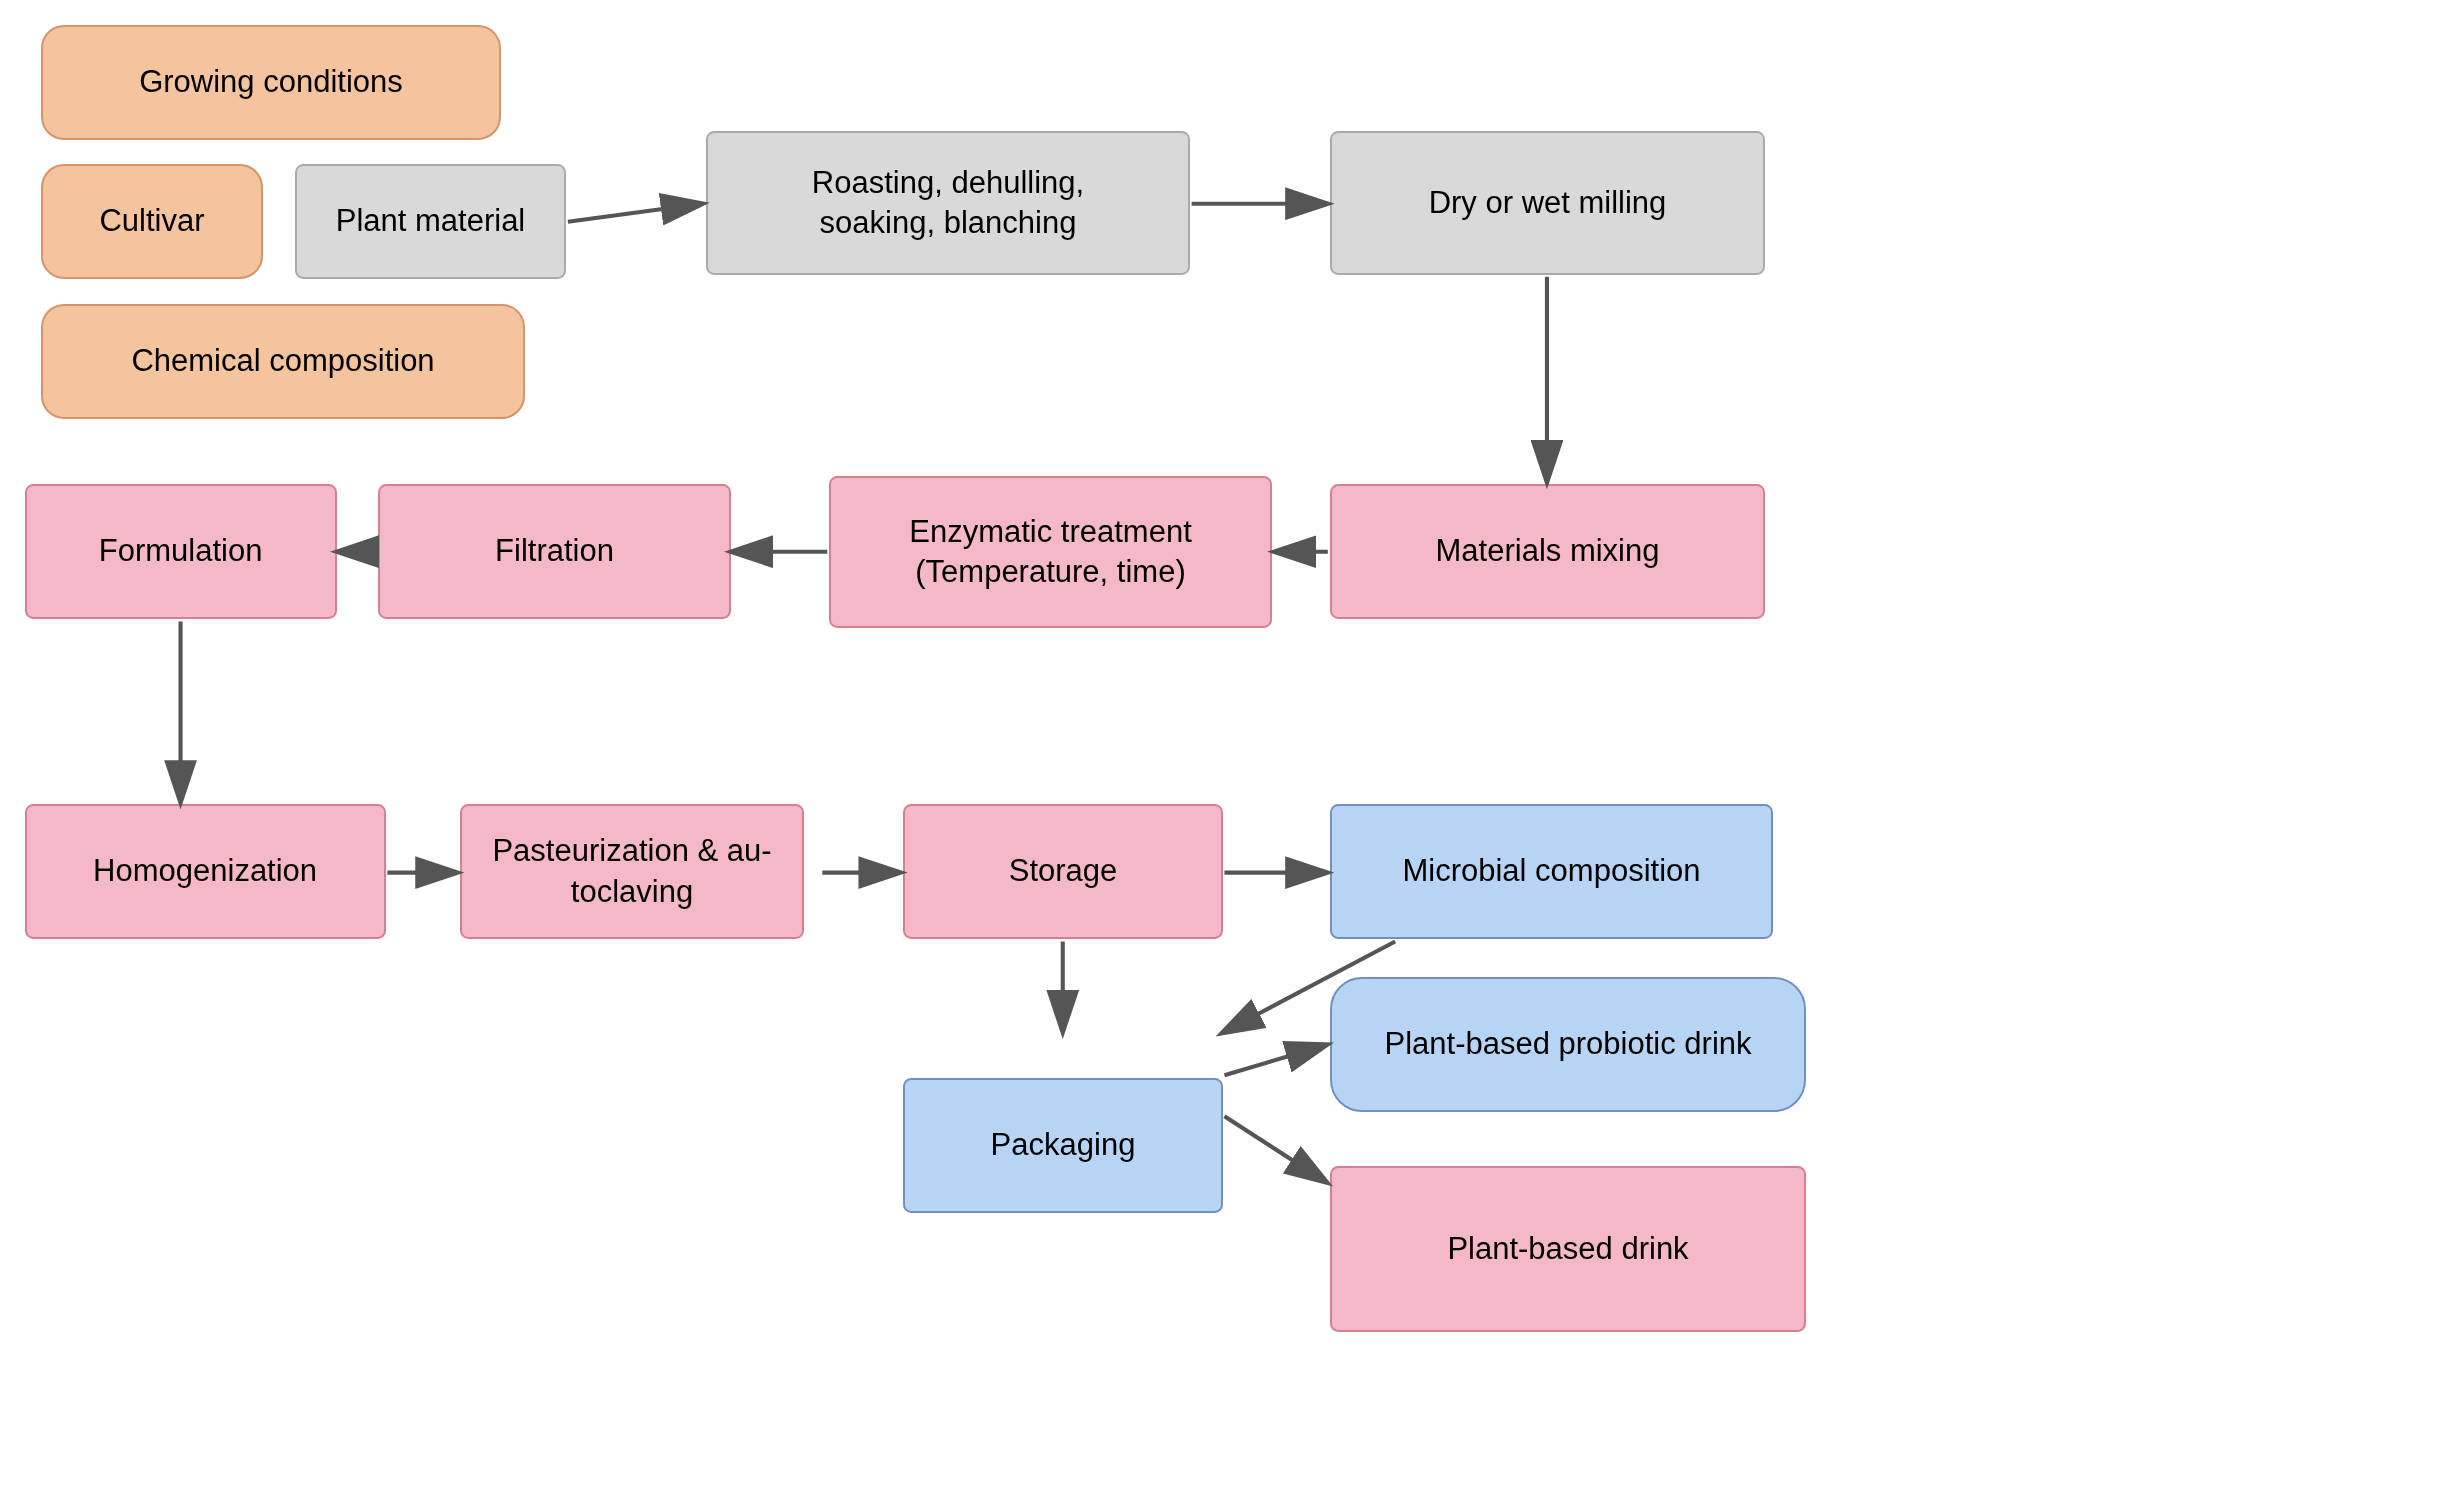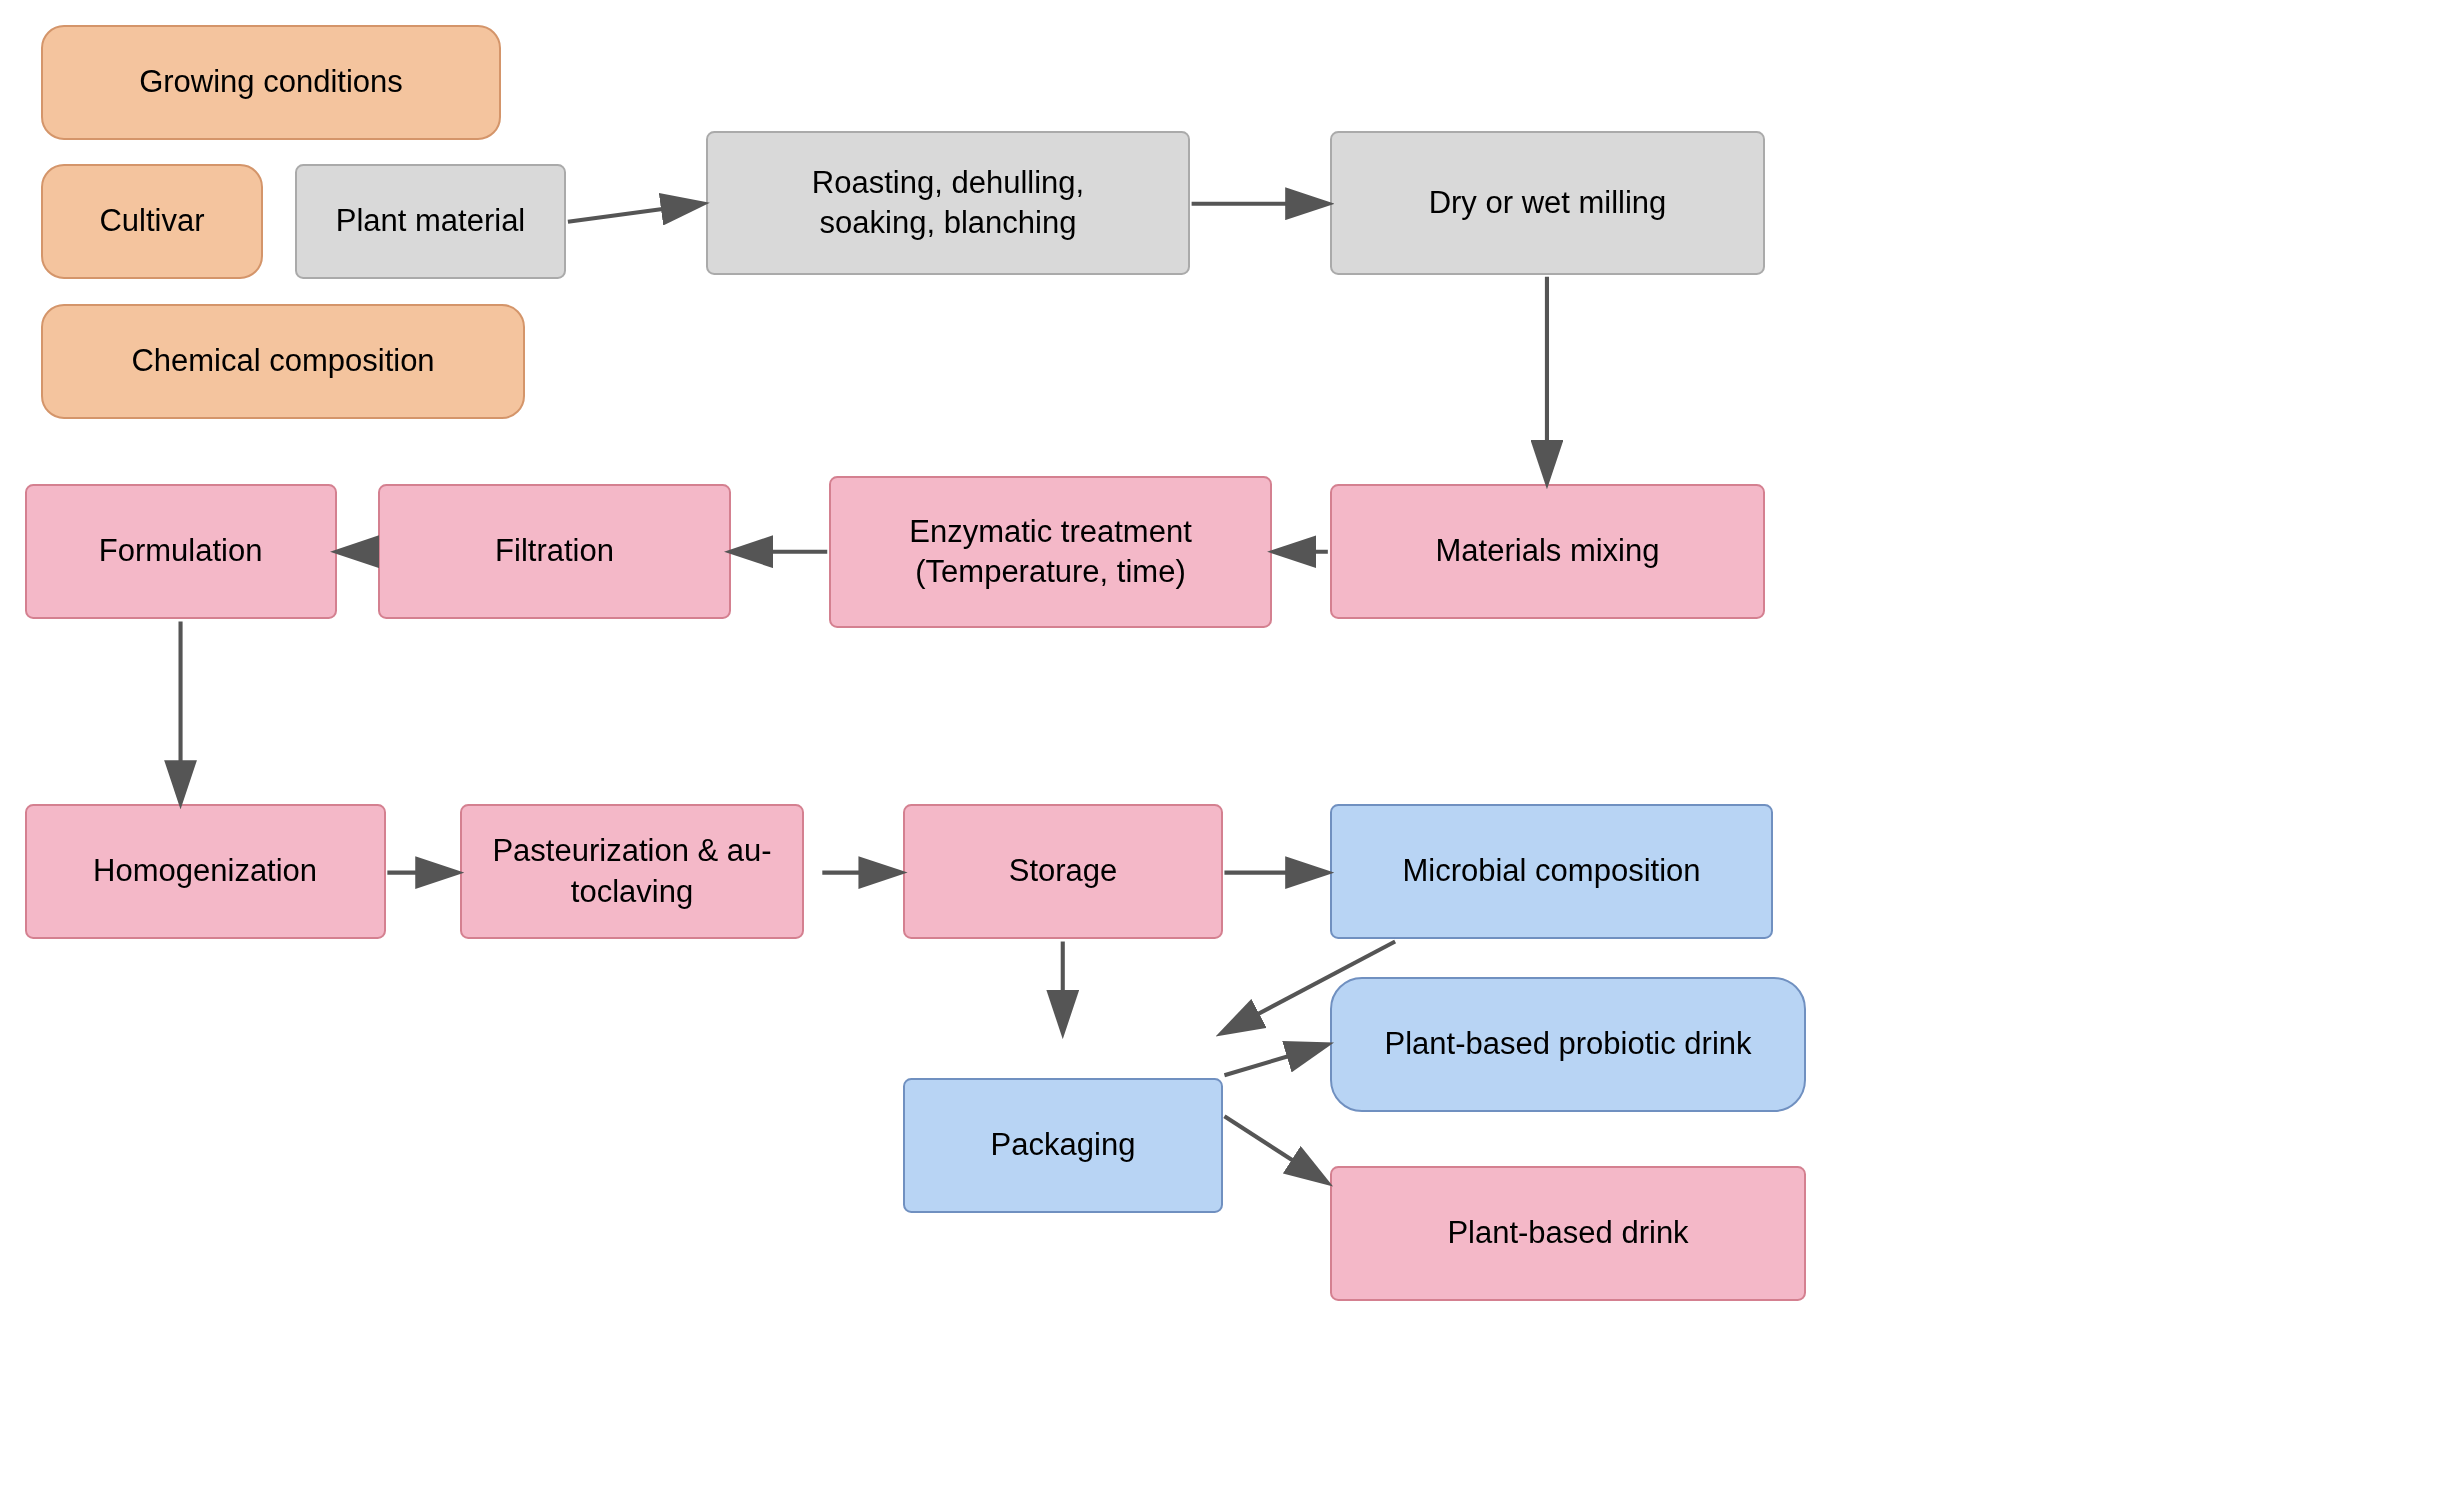--- a/index.html
+++ b/index.html
@@ -133,21 +133,21 @@
   </div>
 
   <div class="node node-blue" style="left:903px; top:1034px; width:320px; height:135px;margin-top:44px;">
     <span>Packaging</span>
   </div>
 
   <div class="node node-blue" style="left:1330px; top:977px; width:476px; height:135px;border-radius:32px;">
     <span>Plant-based probiotic drink</span>
   </div>
 
-  <div class="node node-pink" style="left:1330px; top:1166px; width:476px; height:135px;">
+  <div class="node node-pink" style="left:1330px; top:1166px; width:476px; height:166px;">
     <span>Plant-based drink</span>
   </div>
 
   <svg class="arrows-svg" viewBox="0 0 3000 1837" width="2462" height="1508">
     <defs>
       <marker id="arrowhead" markerWidth="12" markerHeight="8" refX="10" refY="4" orient="auto">
         <polygon points="0 0, 12 4, 0 8" fill="#555555"></polygon>
       </marker>
     </defs>
 

